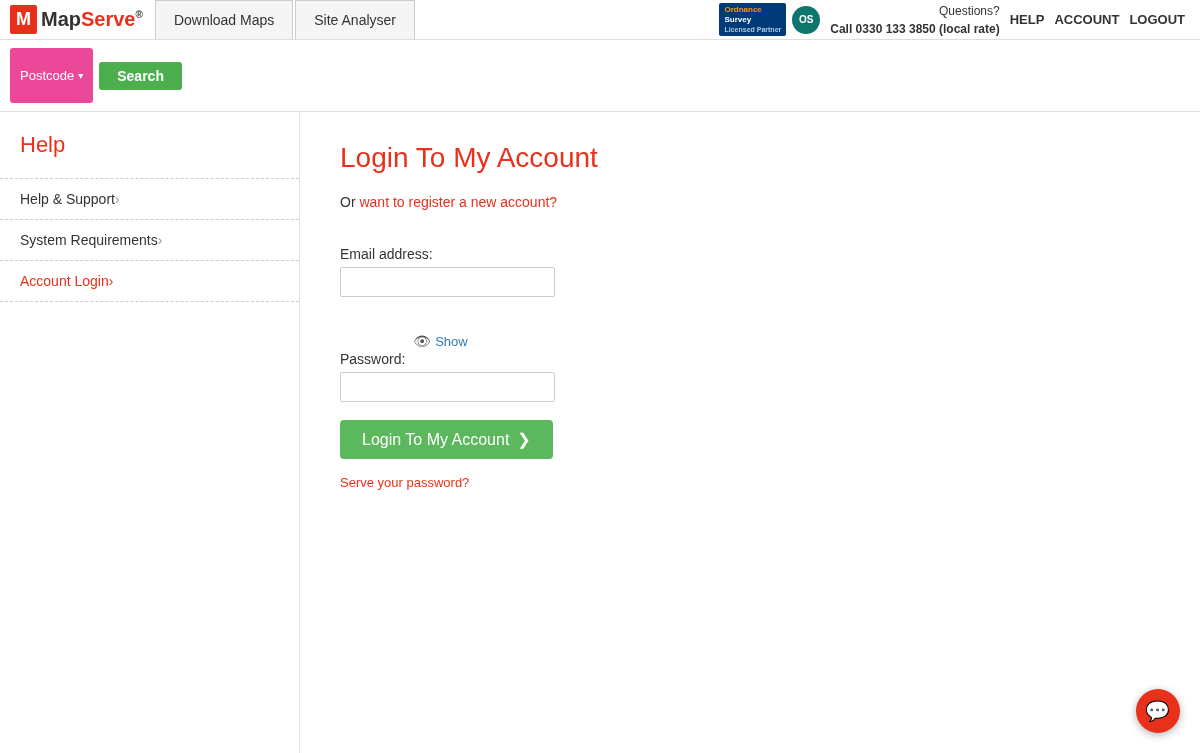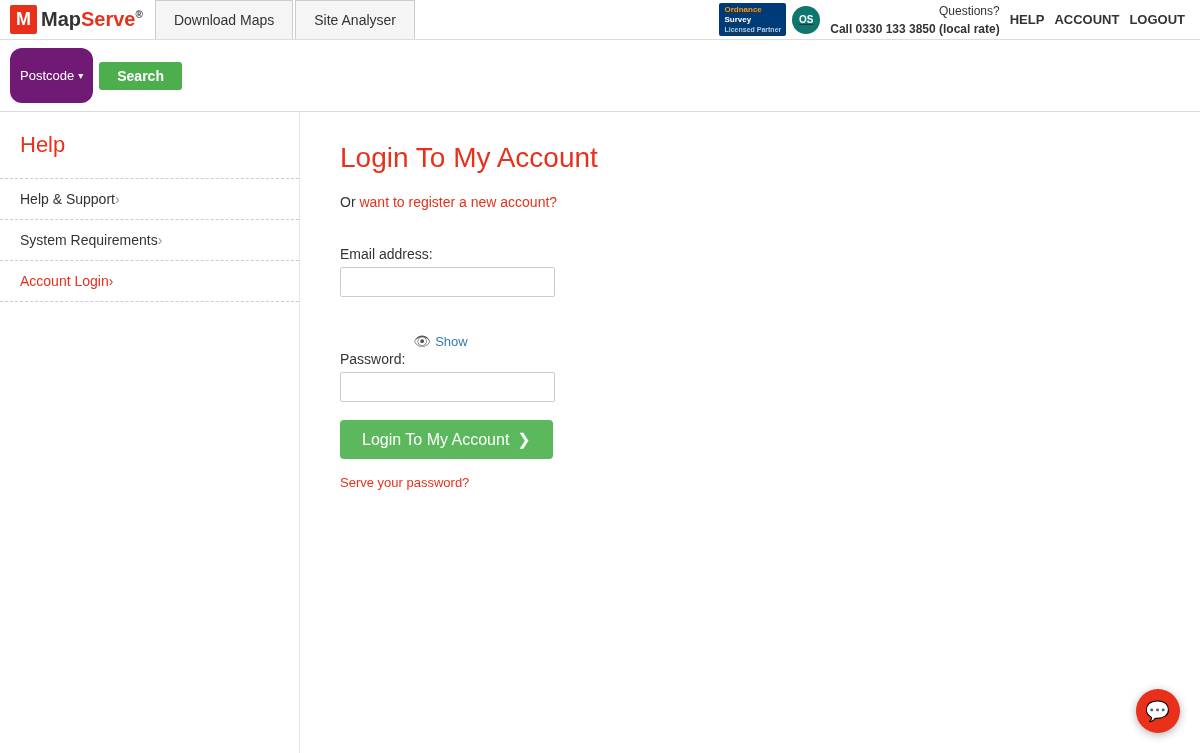--- a/index.html
+++ b/index.html
@@ -62,21 +62,20 @@
       margin-left: auto;
       display: flex;
       align-items: center;
       gap: 10px;
       padding-right: 15px;
     }
     .nav-logos {
       display: flex;
       align-items: center;
       gap: 6px;
-      text-decoration: underline;
     }
     .os-badge {
       background: #003b79;
       color: #fff;
       font-size: 9px;
       padding: 2px 5px;
       border-radius: 2px;
       font-weight: bold;
       line-height: 1.3;
     }
@@ -111,27 +110,27 @@
     
     .search-bar {
       display: flex;
       align-items: center;
       padding: 8px 10px;
       border-bottom: 1px solid #ddd;
       background: #fff;
       gap: 6px;
     }
     .postcode-dropdown {
-      background: #701a75;
+      background: #ec4899;
       color: #fff;
       border: none;
       padding: 20px 10px;
       font-size: 13px;
       cursor: pointer;
-      border-radius: 12px;
+      border-radius: 3px;
       display: flex;
       align-items: center;
       gap: 4px;
     }
     .postcode-dropdown::after {
       content: '▾';
       font-size: 10px;
     }
     .search-input-field {
       border: 1px solid #ccc;

